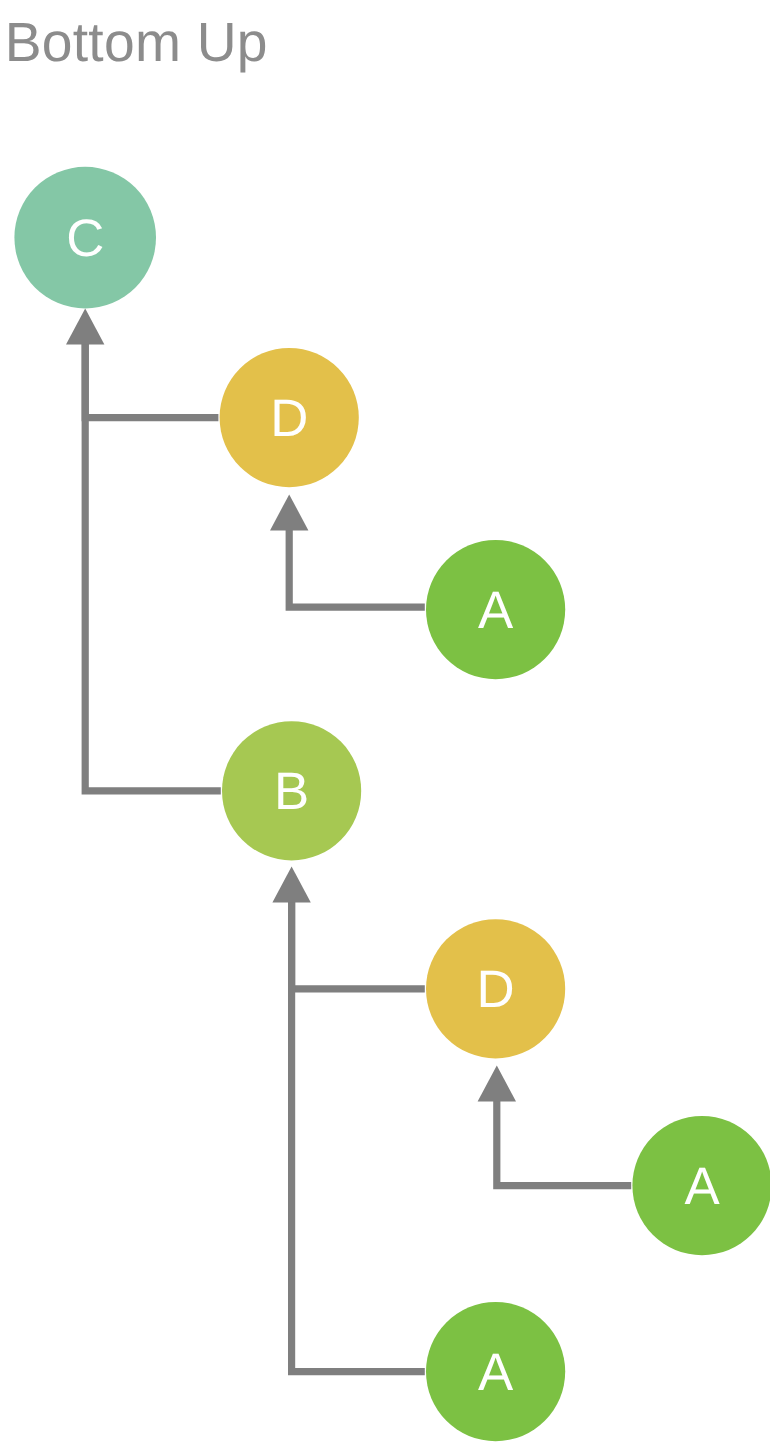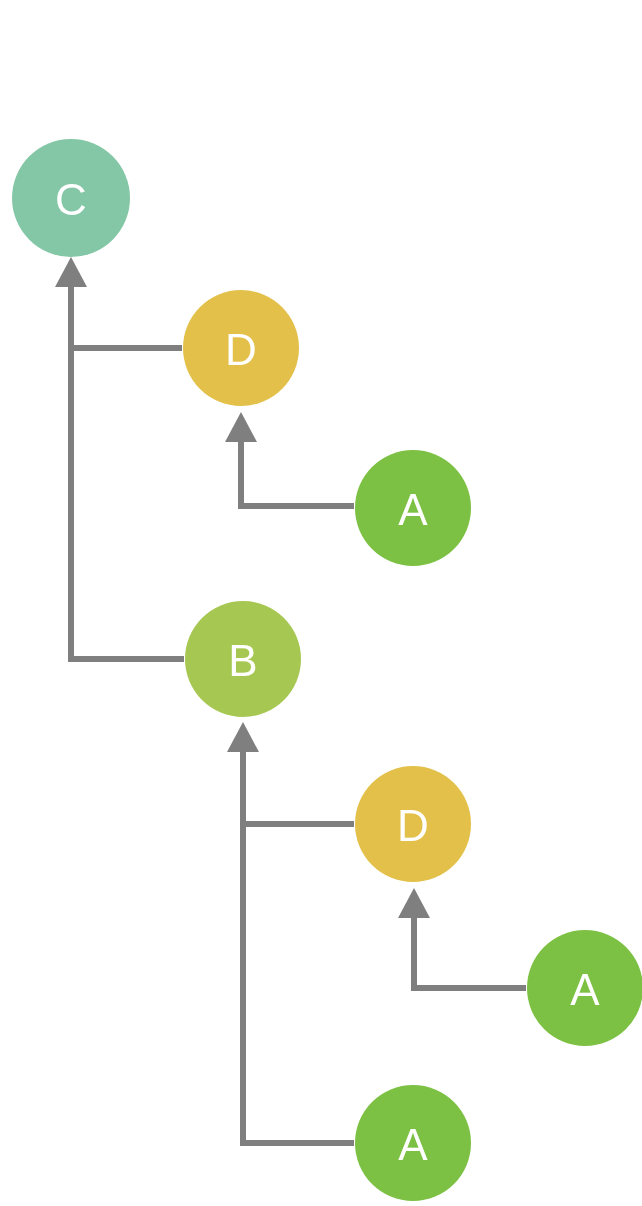--- a/index.html
+++ b/index.html
@@ -61,20 +61,21 @@
     fill: #ffffff;
     text-anchor: middle;
     dominant-baseline: central;
   }
 </style>
 </head>
 <body>
 
 <div id="diagram-root">
 
+  <div id="title">Bottom Up</div>
 
   <svg id="graph-svg" viewBox="0 0 642 1206" xmlns="http://www.w3.org/2000/svg">
     <g id="edges-layer">
         <path class="edge-path" d="M 182 348 L 71 348 L 71 285" stroke="#7f7f7f"></path>
         <path class="edge-path" d="M 184 659 L 71 659 L 71 285" stroke="#7f7f7f"></path>
         <path class="edge-path" d="M 354 506 L 241 506 L 241 440" stroke="#7f7f7f"></path>
         <path class="edge-path" d="M 354 824 L 243 824 L 243 750" stroke="#7f7f7f"></path>
         <path class="edge-path" d="M 354 1143 L 243 1143 L 243 750" stroke="#7f7f7f"></path>
         <path class="edge-path" d="M 526 988 L 414 988 L 414 916" stroke="#7f7f7f"></path>
         <polygon class="arrow-head" points="71,257 55,287 87,287" fill="#7f7f7f"></polygon>

